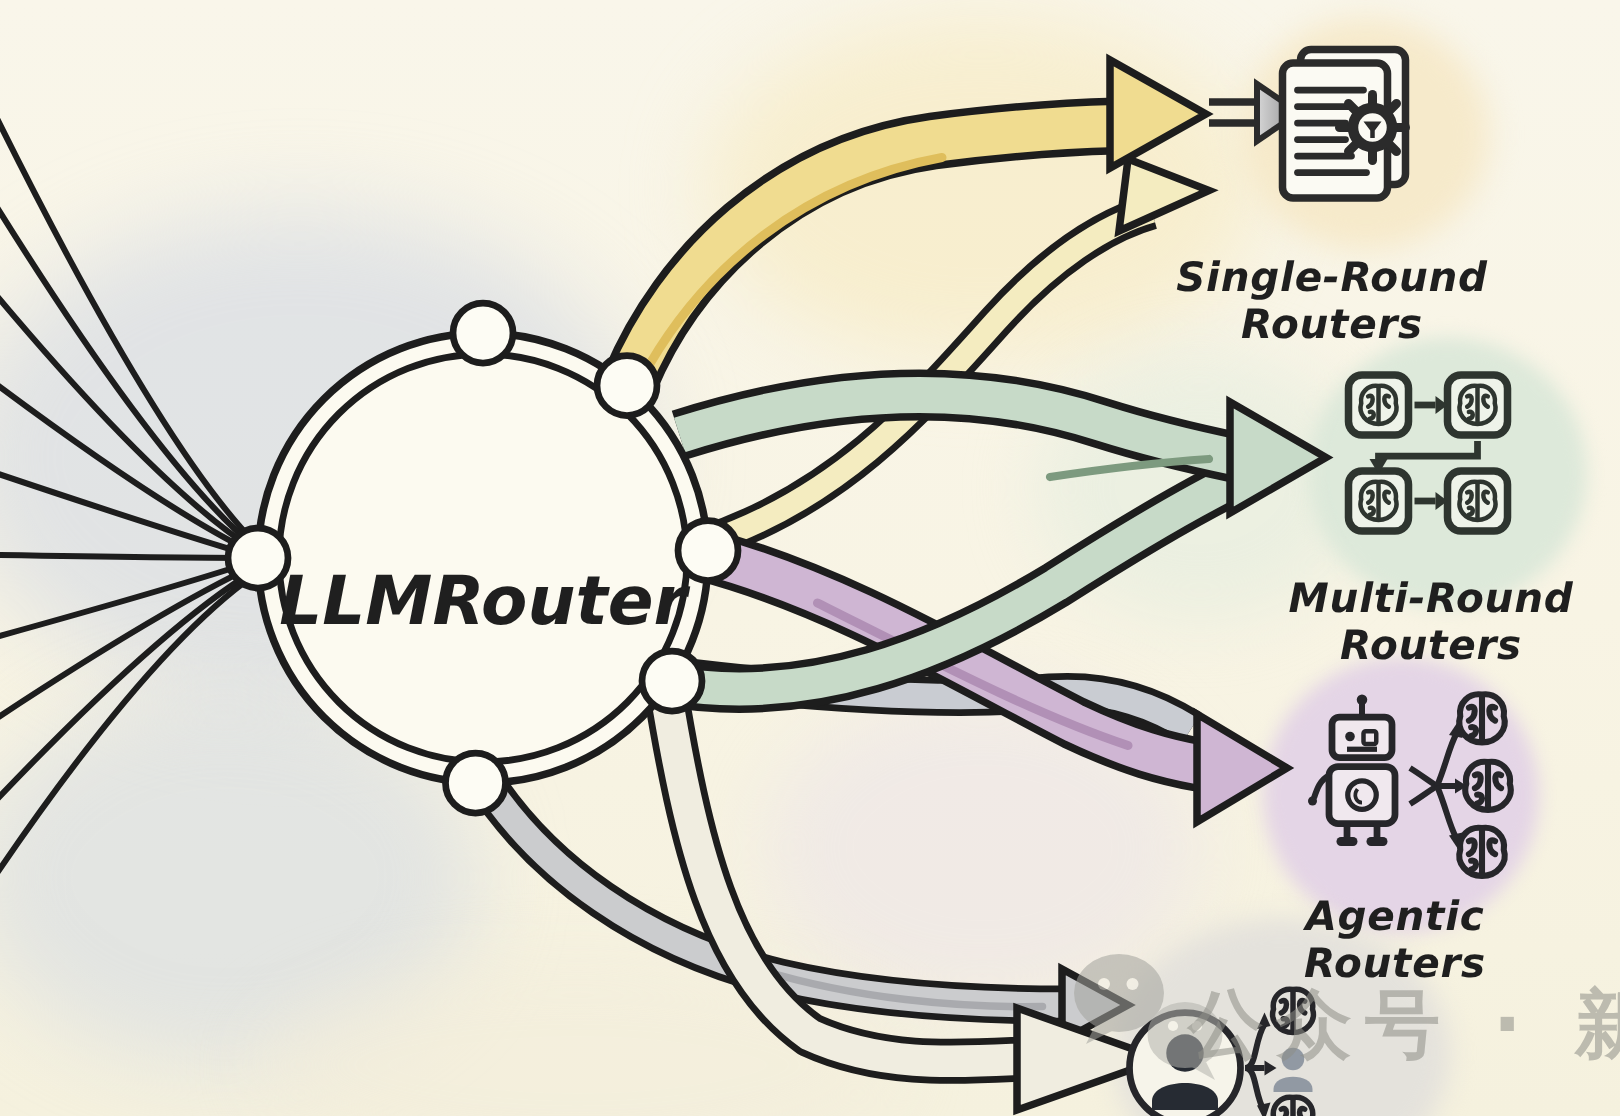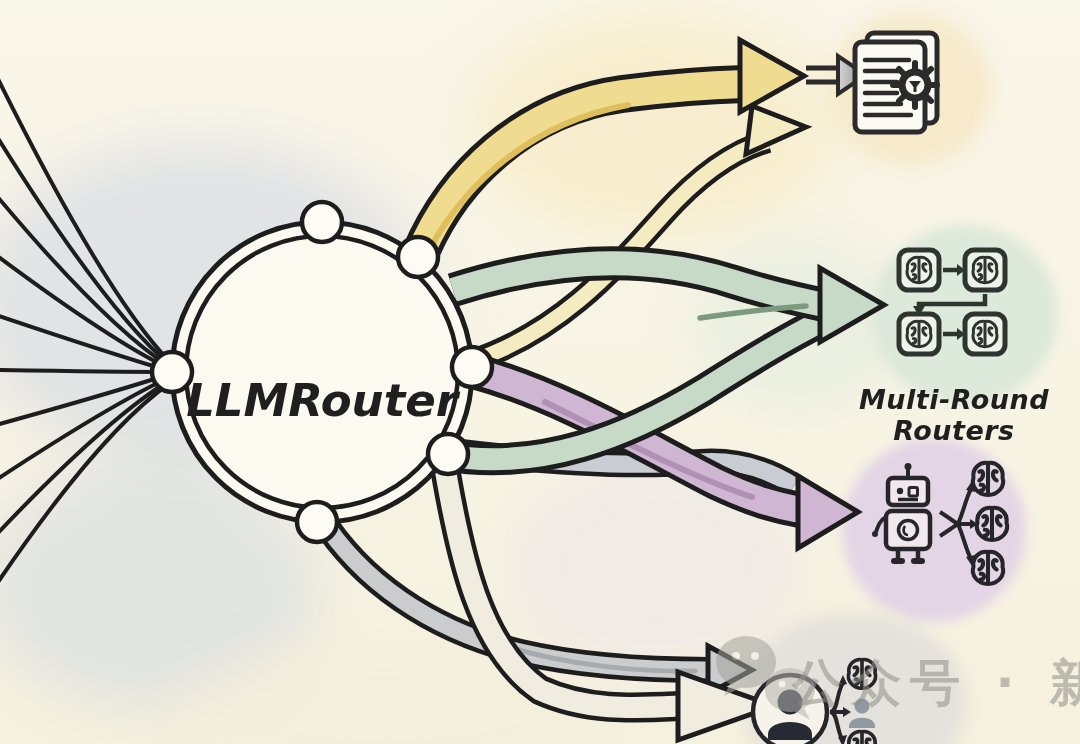--- a/index.html
+++ b/index.html
@@ -244,16 +244,18 @@
           <circle cx="37" cy="20" r="4" fill="#f4f2e8"></circle>
         <ellipse cx="72" cy="54" rx="25" ry="22" fill="#b3b3ad"></ellipse>
         <polygon points="86,72 92,84 76,75" fill="#b3b3ad"></polygon>
         <circle cx="64" cy="48" r="3.4" fill="#f4f2e8"></circle>
           <circle cx="80" cy="48" r="3.4" fill="#f4f2e8"></circle>
       </g>
     </g>
   </svg>
 
   <div class="lbl hub-title">LLMRouter</div>
+  <div class="lbl lbl-single">Single-Round Routers</div>
   <div class="lbl lbl-multi">Multi-Round Routers</div>
+  <div class="lbl lbl-agentic">Agentic Routers</div>
   <div class="watermark">公众号 · 新智</div>
 
 </div>
 
 </body></html>

